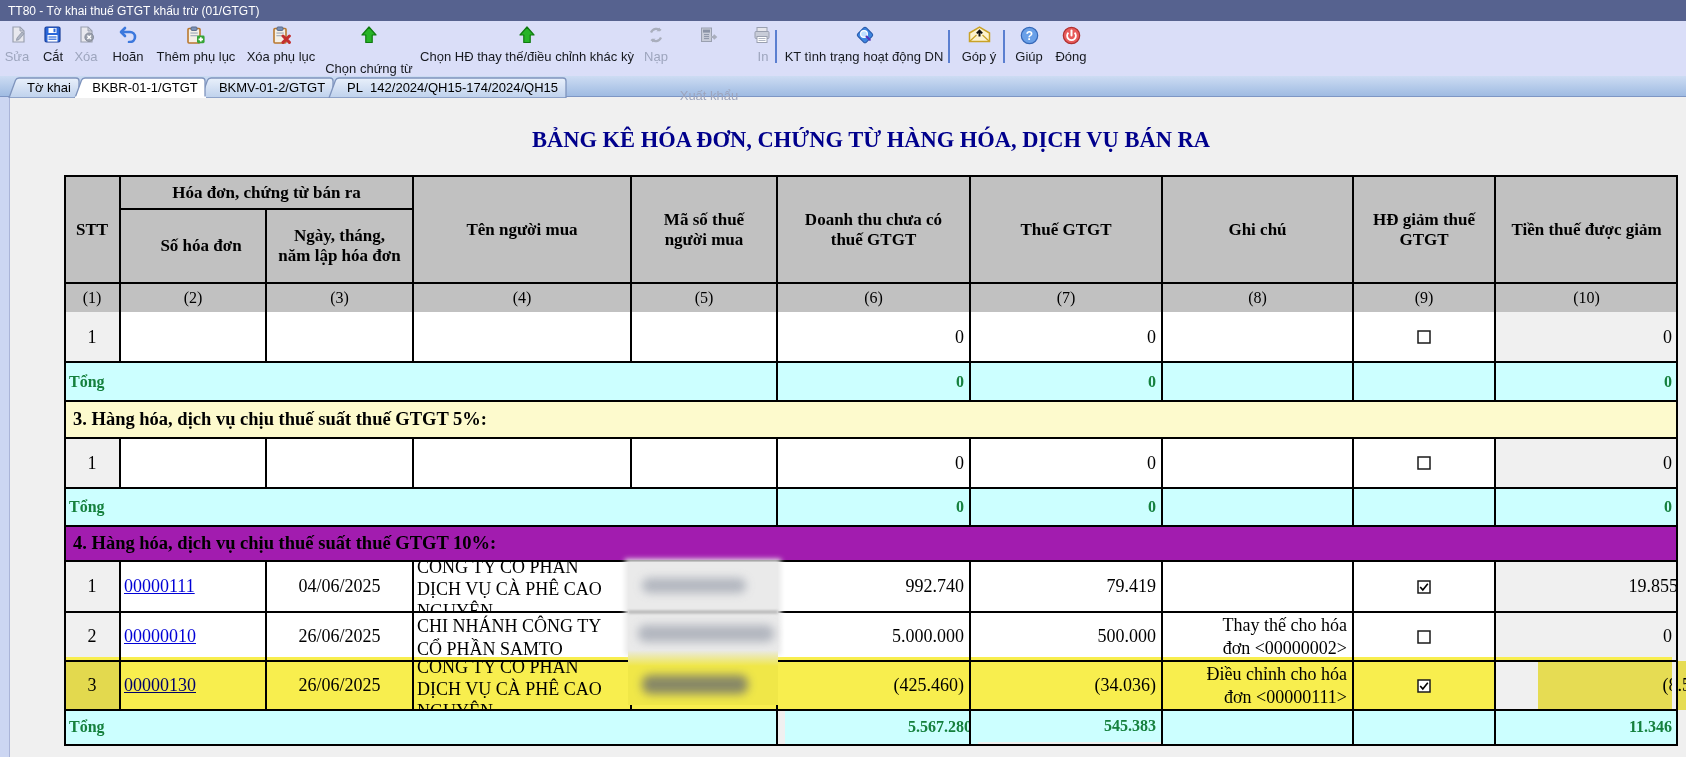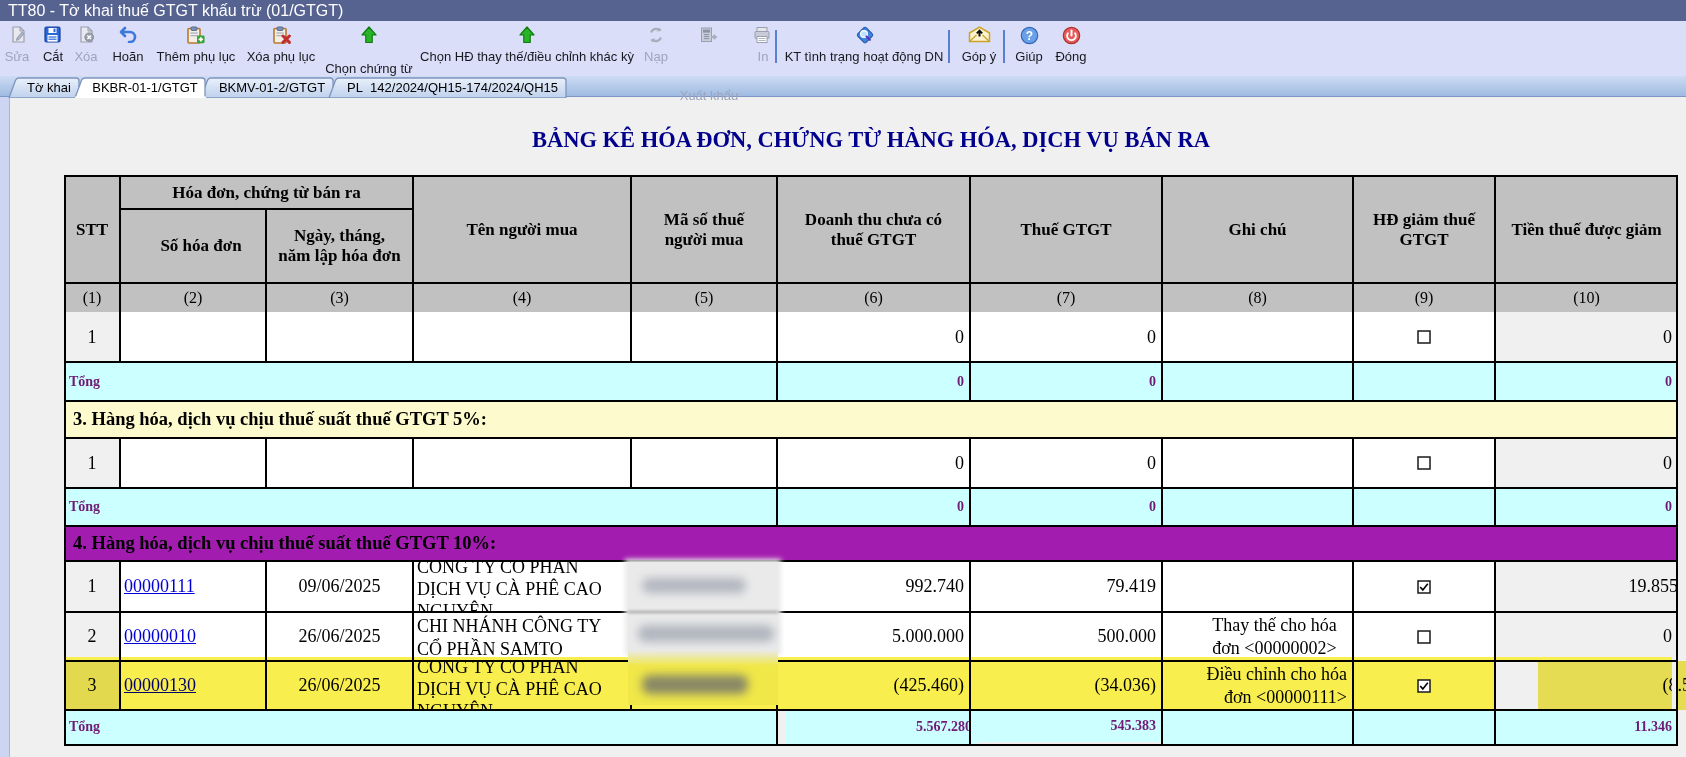--- a/index.html
+++ b/index.html
@@ -5,28 +5,28 @@
 body{width:1686px;height:757px;overflow:hidden;background:#ccd6f2;
  font-family:"Liberation Sans",sans-serif;position:relative;}
 .abs{position:absolute;box-sizing:border-box;}
 .ser{font-family:"Liberation Serif",serif;}
 .c{display:flex;align-items:center;justify-content:center;text-align:center;}
 .l{display:flex;align-items:center;justify-content:flex-start;}
 .r{display:flex;align-items:center;justify-content:flex-end;}
 .hd{font-family:"Liberation Serif",serif;font-weight:bold;font-size:17px;color:#000;}
 .num{font-family:"Liberation Serif",serif;font-size:16px;color:#000;}
 .dat{font-family:"Liberation Serif",serif;font-size:18px;color:#000;}
-.tot{font-family:"Liberation Serif",serif;font-weight:bold;font-size:14px;color:#701a75;}
+.tot{font-family:"Liberation Serif",serif;font-weight:bold;font-size:16px;color:#15803d;}
 .sec{font-family:"Liberation Serif",serif;font-weight:bold;font-size:18.5px;color:#000;}
 .tblab{font-size:13px;color:#16191f;}
 .tblab.dis{color:#9da5bd;}
 </style></head><body>
 
 <div class="abs " style="left:0px;top:0px;width:1686px;height:21px;background:#56628f;"></div>
-<div class="abs" style="left:8px;top:0px;width:800px;height:21px;display:flex;align-items:center;color:#fff;font-size:16px;">TT80 - Tờ khai thuế GTGT khấu trừ (01/GTGT)</div>
+<div class="abs" style="left:8px;top:0px;width:800px;height:21px;display:flex;align-items:center;color:#fff;font-size:12px;">TT80 - Tờ khai thuế GTGT khấu trừ (01/GTGT)</div>
 <div class="abs " style="left:0px;top:21px;width:1686px;height:55px;background:#dadef8;"></div>
 <div class="abs " style="left:0px;top:76px;width:1686px;height:21px;background:linear-gradient(#cddcf3,#9fbbe2);border-bottom:1px solid #7e96c4;"></div>
 <div class="abs " style="left:9px;top:97px;width:1677px;height:660px;background:#f0f0f0;"></div>
 <div class="abs " style="left:9px;top:97px;width:1px;height:660px;background:#aab4d8;"></div>
 <div class="abs" style="left:10px;top:26px;width:17px;height:17px;"><svg width="17" height="17" viewBox="0 0 17 17">
       <path d="M3 1h7l4 4v11H3z" fill="#e8e8ee" stroke="#9aa0b0" stroke-width="1.2"></path>
       <path d="M10 1l4 4h-4z" fill="#c6cad6" stroke="#9aa0b0" stroke-width="1"></path>
       <path d="M7 12l5-6 2 1.6-5 6-2.6.8z" fill="#b0b6c4" stroke="#8d94a6" stroke-width=".8"></path>
     </svg></div>
 <div class="abs tblab dis" style="left:-133px;top:47px;width:300px;height:18px;display:flex;align-items:center;justify-content:center;font-size:13px;">Sửa</div>
@@ -262,21 +262,21 @@
 <div class="abs r tot" style="left:1495px;top:488px;width:183px;height:38px;background:#ccffff;">
     <span style="padding-right:6px">0</span>
   </div>
 <div class="abs l sec" style="left:64px;top:526px;width:1614px;height:35px;background:#a21caf;">
     <span style="padding-left:9px">4. Hàng hóa, dịch vụ chịu thuế suất thuế GTGT 10%:</span>
   </div>
 <div class="abs c dat" style="left:64px;top:561px;width:56px;height:51px;background:#f0f0f0;">1</div>
 <div class="abs l dat" style="left:120px;top:561px;width:146px;height:51px;background:#fff;">
     <span style="padding-left:4px;color:#0000d6;text-decoration:underline;">00000111</span>
   </div>
-<div class="abs c dat" style="left:266px;top:561px;width:147px;height:51px;background:#fff;">09/06/2025</div>
+<div class="abs c dat" style="left:266px;top:561px;width:147px;height:51px;background:#fff;">04/06/2025</div>
 <div class="abs " style="left:413px;top:561px;width:218px;height:51px;background:#fff;overflow:hidden;">
     <div style="position:absolute;left:4px;top:-5px;width:214px;line-height:22px;font-family:'Liberation Serif',serif;font-size:18px;">CÔNG TY CỔ PHẦN<br>DỊCH VỤ CÀ PHÊ CAO<br>NGUYÊN</div>
   </div>
 <div class="abs " style="left:631px;top:561px;width:146px;height:51px;background:#fff;"></div>
 <div class="abs r dat" style="left:777px;top:561px;width:193px;height:51px;background:#fff;">
     <span style="padding-right:6px">992.740</span>
   </div>
 <div class="abs r dat" style="left:970px;top:561px;width:192px;height:51px;background:#fff;">
     <span style="padding-right:6px">79.419</span>
   </div>
@@ -299,21 +299,21 @@
     <div style="position:absolute;left:4px;top:3px;width:214px;line-height:23px;font-family:'Liberation Serif',serif;font-size:18px;">CHI NHÁNH CÔNG TY<br>CỔ PHẦN SAMTO</div>
   </div>
 <div class="abs " style="left:631px;top:612px;width:146px;height:49px;background:#fff;"></div>
 <div class="abs r dat" style="left:777px;top:612px;width:193px;height:49px;background:#fff;">
     <span style="padding-right:6px">5.000.000</span>
   </div>
 <div class="abs r dat" style="left:970px;top:612px;width:192px;height:49px;background:#fff;">
     <span style="padding-right:6px">500.000</span>
   </div>
 <div class="abs r dat" style="left:1162px;top:612px;width:191px;height:49px;background:#fff;">
-    <div style="padding-right:6px;text-align:center;line-height:23px;padding-left:40px;">Thay thế cho hóa đơn &lt;00000002&gt;</div>
+    <div style="padding-right:6px;text-align:right;line-height:23px;padding-left:40px;">Thay thế cho hóa đơn &lt;00000002&gt;</div>
   </div>
 <div class="abs c" style="left:1353px;top:612px;width:142px;height:49px;background:#fff;">
     <svg width="14" height="14" viewBox="0 0 14 14">
       <rect x="1" y="1" width="12" height="12" fill="#fff" stroke="#1a1a1a" stroke-width="1.5"></rect>
     </svg>
   </div>
 <div class="abs r dat" style="left:1495px;top:612px;width:183px;height:49px;background:#f0f0f0;">
     <span style="padding-right:6px">0</span>
   </div>
 <div class="abs " style="left:64px;top:657px;width:1608px;height:4px;background:#f8ee4e;"></div>

